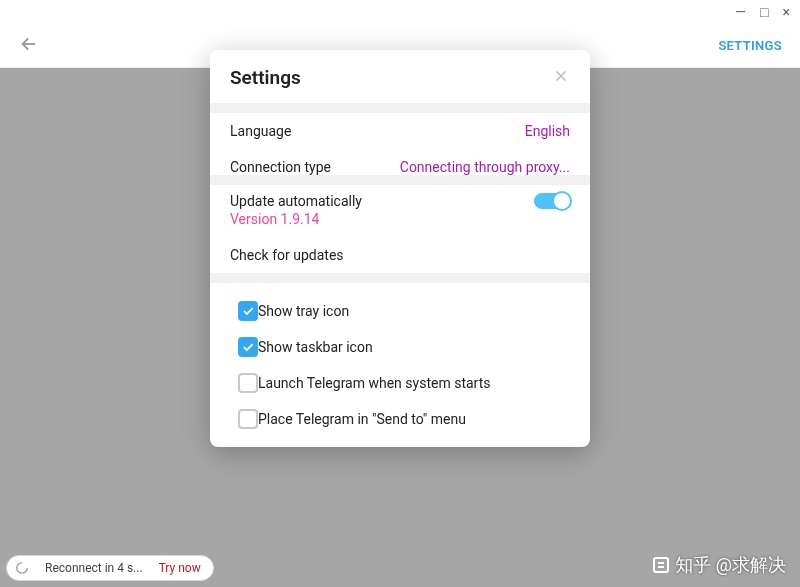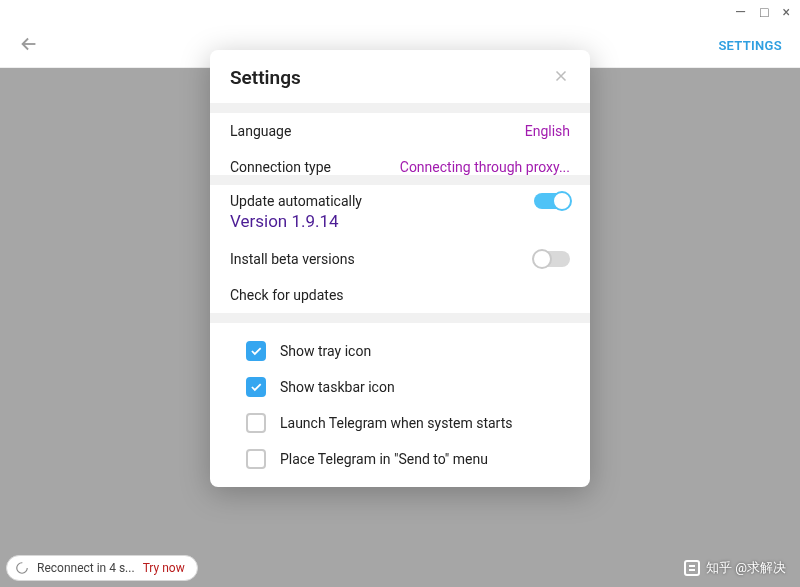--- a/index.html
+++ b/index.html
@@ -30,55 +30,55 @@
     padding: 16px 20px 14px;
   }
   .modal-title { font-size: 19px; font-weight: 600; color: #222; }
   .close-x { color: #bcbcbc; font-size: 20px; line-height: 1; }
   .sep { height: 10px; background: #f1f1f1; }
   .row {
     display: flex; align-items: flex-end; justify-content: space-between;
     padding: 10px 20px; font-size: 14px; color: #222;
   }
   .link-val { color: #a21caf; font-size: 14px; }
-  .sub { color: #4c1d95; font-size: 17px; margin-top: 2px; }
+  .sub { color: #ec4899; font-size: 14px; margin-top: 2px; }
   .toggle {
     width: 36px; height: 16px; border-radius: 10px; position: relative;
   }
   .toggle.on { background: #4fc3f7; }
   .toggle.off { background: #d9d9d9; }
   .toggle .knob {
     position: absolute; top: -2px; width: 20px; height: 20px; border-radius: 50%;
     background: #fff; border: 2px solid;
   }
   .toggle.on .knob { right: -2px; border-color: #4fc3f7; }
   .toggle.off .knob { left: -2px; border-color: #c9c9c9; background:#fff; }
   .checkrow {
-    display: flex; align-items: center; gap: 14px;
-    padding: 8px 36px; font-size: 14px; color: #222;
+    display: flex; align-items: center; 
+    padding: 8px 28px; font-size: 14px; color: #222;
   }
   .checkbox {
     width: 20px; height: 20px; border-radius: 4px; border: 2px solid #c9c9c9;
     display: flex; align-items: center; justify-content: center; flex-shrink: 0;
   }
   .checkbox.checked { background: #35a6f0; border-color: #35a6f0; }
   .checkbox.checked svg { display: block; }
   .checkbox svg { display: none; }
   .statusbar {
     position: absolute; left: 6px; bottom: 6px; height: 26px;
-    display: flex; align-items: center; gap: 8px;
+    display: flex; align-items: center; gap: 16px;
     background: #fff; border: 1px solid #d8d8d8; border-radius: 13px;
     padding: 0 12px 0 8px; font-size: 12px; color: #444;
     z-index: 30;
   }
   .spinner { width: 14px; height: 14px; }
   .try-now { color: #b91c1c; }
   .watermark {
     position: absolute; right: 14px; bottom: 10px; color: #fff;
-    font-size: 13px; display: flex; align-items: center; gap: 6px;
+    font-size: 18px; display: flex; align-items: center; gap: 6px;
     text-shadow: 0 0 3px rgba(0,0,0,0.6);
     z-index: 20;
   }
   .wm-icon { width: 16px; height: 16px; border: 2px solid #fff; border-radius: 3px; position: relative; }
   .wm-icon::before, .wm-icon::after {
     content:""; position:absolute; background:#fff; left:3px; right:3px; height:2px;
   }
   .wm-icon::before { top:3px; } .wm-icon::after { bottom:3px; }
 </style>
 </head>
@@ -126,26 +126,20 @@
 
   <div class="row" style="align-items:flex-start; padding-top:8px">
     <div>
       <div>Update automatically</div>
       <div class="sub">Version 1.9.14</div>
     </div>
     <div class="toggle on">
         <div class="knob"></div>
       </div>
   </div>
-  <div class="row">
-    <span>Install beta versions</span>
-    <div class="toggle off">
-        <div class="knob"></div>
-      </div>
-  </div>
   <div class="row" style="">
     <span>Check for updates</span>
   </div>
 
   <div class="sep"></div>
 
   <div style="height:10px"></div>
   <div class="checkrow">
     <div class="checkbox checked">
       <svg width="14" height="14" viewBox="0 0 24 24" fill="none" stroke="#fff" stroke-width="3">

